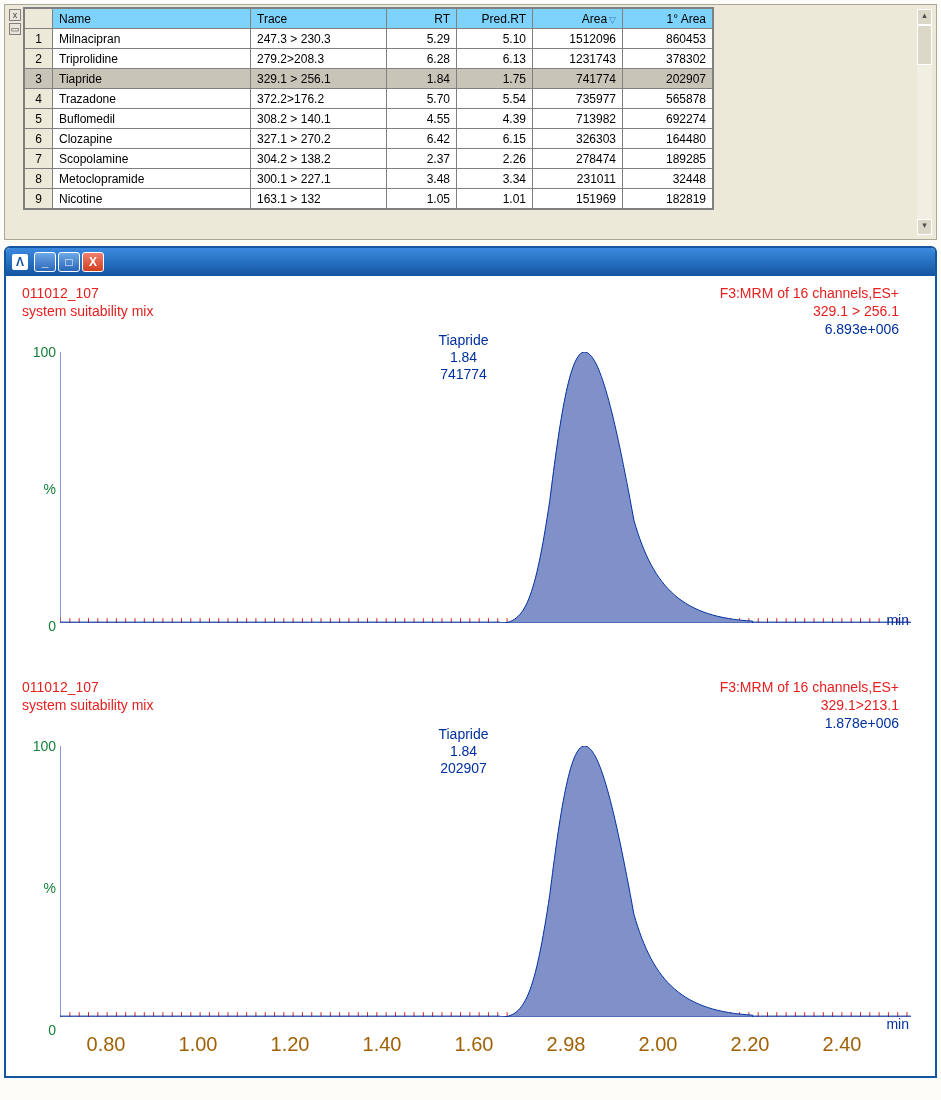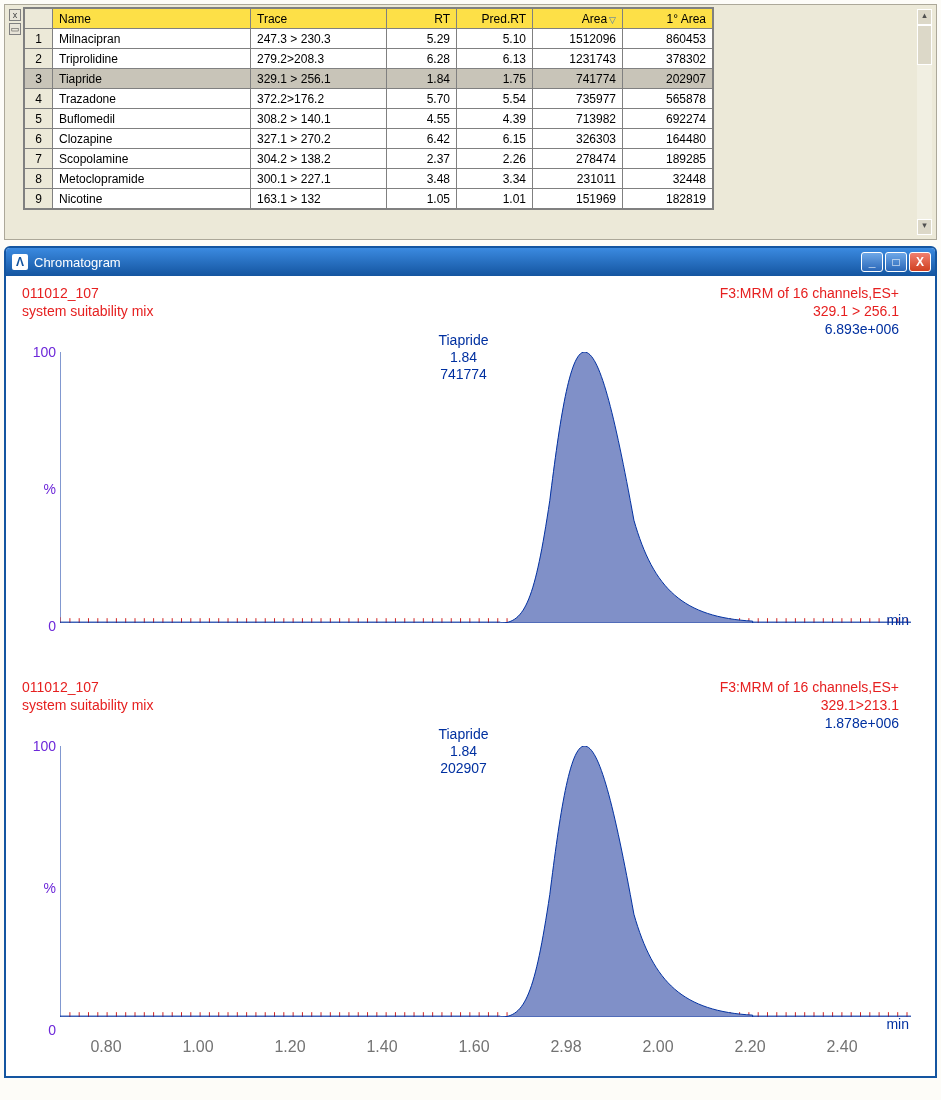--- a/index.html
+++ b/index.html
@@ -47,21 +47,21 @@
     border-collapse: collapse;
     font-size: 12px;
     color: #000;
   }
   table.data th, table.data td {
     border: 1px solid #808080;
     padding: 2px 6px;
     white-space: nowrap;
   }
   table.data th {
-    background: #fde047;
+    background: #7dd3fc;
     font-weight: normal;
     text-align: left;
     height: 20px;
   }
   table.data th.num, table.data td.num { text-align: right; }
   table.data .rowhdr {
     background: #ece9d8;
     text-align: center;
     width: 28px;
   }
@@ -177,42 +177,42 @@
     font-size: 14px;
     line-height: 17px;
   }
   .plot .y-axis {
     position: absolute;
     left: 14px;
     top: 76px;
     bottom: 44px;
     width: 40px;
     text-align: right;
-    color: #6d28d9;
+    color: #15803d;
     font-family: Arial, sans-serif;
     font-size: 14px;
   }
   .plot .y-axis div { position: absolute; right: 6px; transform: translateY(-50%); }
   .plot .y-axis .pct { right: 6px; }
   svg.peak-svg {
     position: absolute;
     left: 52px;
     right: 8px;
     top: 76px;
     bottom: 44px;
   }
   .plot .x-axis {
     position: absolute;
     left: 52px;
     right: 8px;
     bottom: 6px;
     height: 34px;
-    color: #737373;
+    color: #a16207;
     font-family: Arial, sans-serif;
-    font-size: 16px;
+    font-size: 20px;
   }
   .plot .x-axis .tick {
     position: absolute;
     bottom: 12px;
     transform: translateX(-50%);
   }
   .plot .x-unit {
     position: absolute;
     right: 10px;
     bottom: 42px;
@@ -332,21 +332,20 @@
     <div class="arr">▴</div>
     <div class="thumb"></div>
     <div style="flex:1"></div>
     <div class="arr">▾</div>
   </div>
 </div>
 
 <div class="chrom-window">
   <div class="titlebar">
     <div class="tb-icon">Λ</div>
-    <div class="tb-title">Chromatogram</div>
     <div class="win-btns">
       <div class="win-btn">_</div>
       <div class="win-btn">□</div>
       <div class="win-btn close">X</div>
     </div>
   </div>
   <div class="chrom-body">
 
     <div class="plot">
       <div class="top-left">

